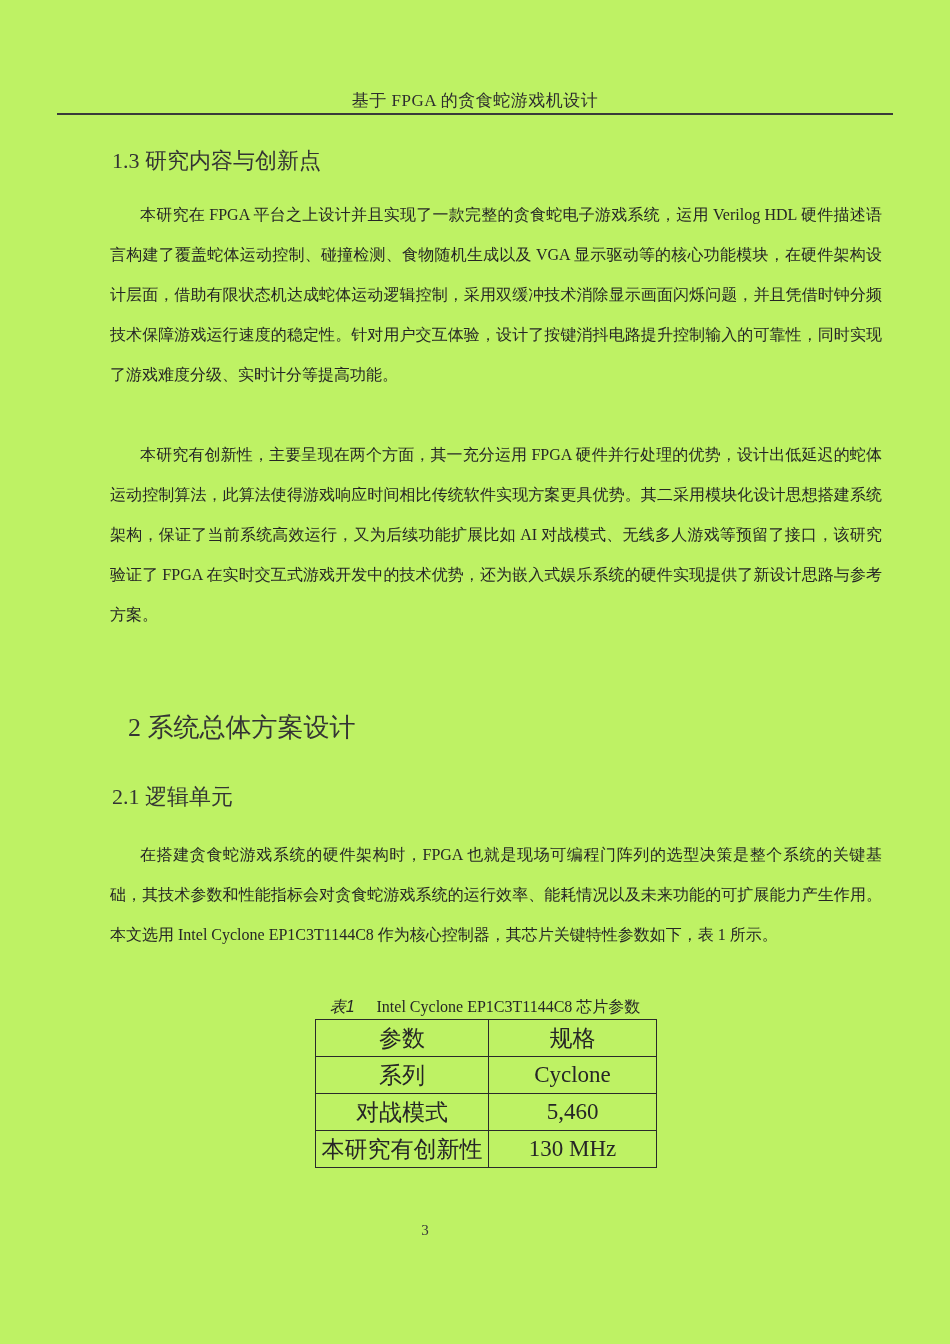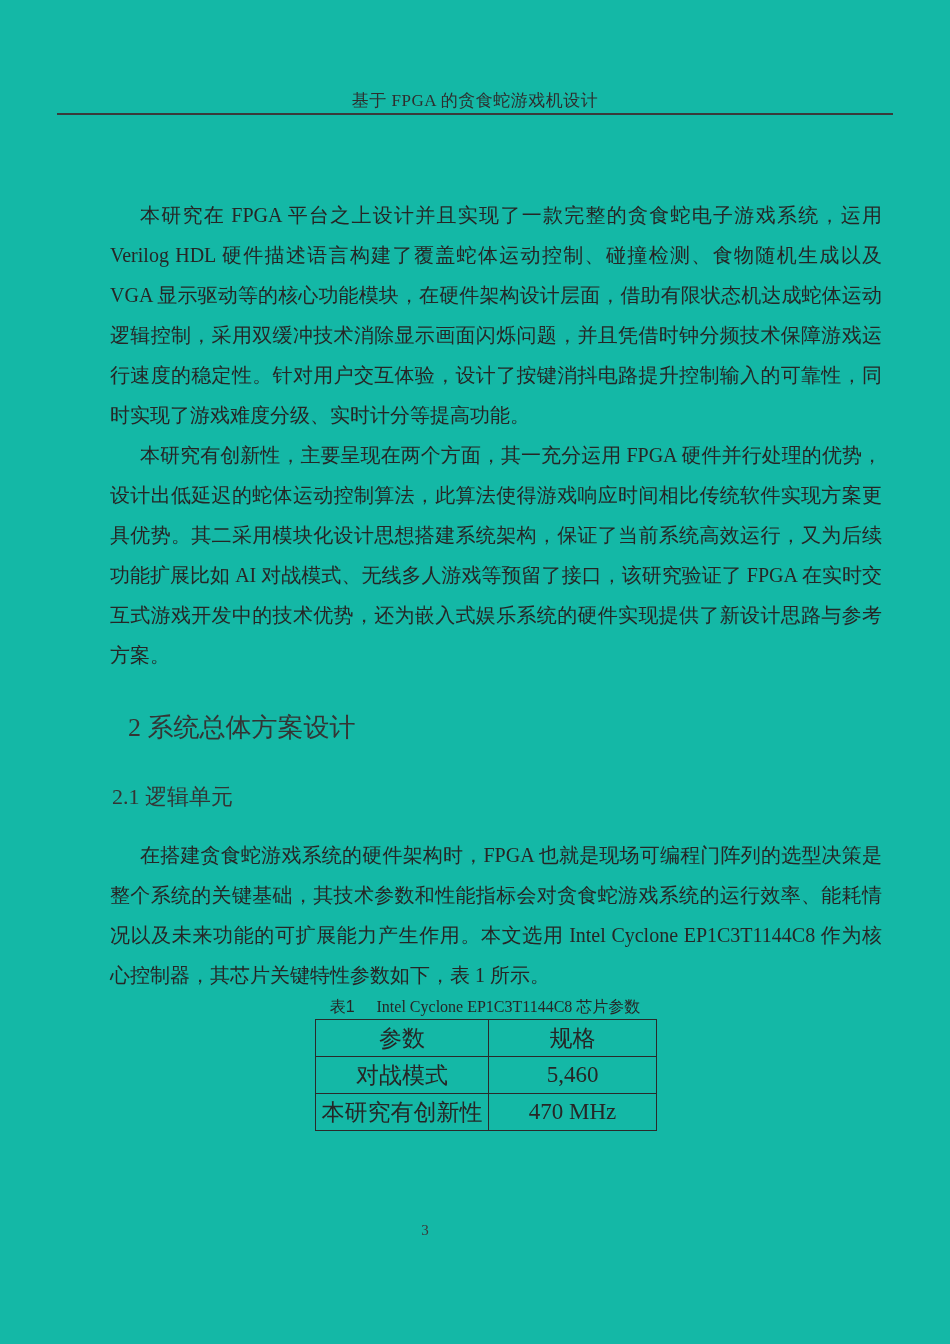--- a/index.html
+++ b/index.html
@@ -2,21 +2,21 @@
 <html><head>
 <meta charset="utf-8">
 <style>
   * { margin: 0; padding: 0; box-sizing: border-box; }
   html, body { background: #ffffff; }
   .page {
     position: relative;
     width: 950px;
     height: 1344px;
     margin: 0 auto;
-    background: #14b8a6;
+    background: #bef264;
     font-family: "Liberation Serif", "DejaVu Serif", serif;
     color: #222222;
     overflow: hidden;
   }
   .header-title {
     position: absolute;
     top: 91px;
     left: 57px;
     width: 836px;
     text-align: center;
@@ -51,21 +51,21 @@
   }
   .h-num { font-family: "Liberation Serif", "DejaVu Serif", serif; }
   .h-cn  { font-family: "Liberation Sans", "DejaVu Sans", sans-serif; font-weight: 500; }
   .h13 { top: 147px; }
   .h2s { top: 711px; margin-left: 16px; }
   .h21 { top: 783px; }
   .para {
     position: absolute;
     left: 110px;
     width: 772px;
-    font-size: 20px;
+    font-size: 16px;
     line-height: 40px;
     text-align: justify;
     text-indent: 30px;
     color: #262626;
   }
   .p1 { top: 195px; }
   .p2 { top: 435px; }
   .p3 { top: 835px; }
   .table-caption {
     position: absolute;
@@ -73,20 +73,21 @@
     left: 280px;
     width: 410px;
     text-align: center;
     font-size: 16px;
     line-height: 21px;
     color: #262626;
   }
   .table-caption .cap-prefix {
     font-family: "Liberation Sans", "DejaVu Sans", sans-serif;
     margin-right: 22px;
+    font-style: italic;
   }
   table.spec-table {
     position: absolute;
     top: 1019px;
     left: 315px;
     width: 341px;
     border-collapse: collapse;
     table-layout: fixed;
     font-size: 23px;
     color: #262626;
@@ -112,20 +113,23 @@
   }
 </style>
 </head>
 <body>
 
 <div class="page">
 
   <div class="header-title">基于 FPGA 的贪食蛇游戏机设计</div>
   <div class="header-rule"></div>
 
+  <div class="h-sub h13">
+    <span class="h-num">1.3</span><span> </span><span class="h-cn">研究内容与创新点</span>
+  </div>
 
   <div class="para p1">本研究在 FPGA 平台之上设计并且实现了一款完整的贪食蛇电子游戏系统，运用 Verilog HDL 硬件描述语言构建了覆盖蛇体运动控制、碰撞检测、食物随机生成以及 VGA 显示驱动等的核心功能模块，在硬件架构设计层面，借助有限状态机达成蛇体运动逻辑控制，采用双缓冲技术消除显示画面闪烁问题，并且凭借时钟分频技术保障游戏运行速度的稳定性。针对用户交互体验，设计了按键消抖电路提升控制输入的可靠性，同时实现了游戏难度分级、实时计分等提高功能。</div>
 
   <div class="para p2">本研究有创新性，主要呈现在两个方面，其一充分运用 FPGA 硬件并行处理的优势，设计出低延迟的蛇体运动控制算法，此算法使得游戏响应时间相比传统软件实现方案更具优势。其二采用模块化设计思想搭建系统架构，保证了当前系统高效运行，又为后续功能扩展比如 AI 对战模式、无线多人游戏等预留了接口，该研究验证了 FPGA 在实时交互式游戏开发中的技术优势，还为嵌入式娱乐系统的硬件实现提供了新设计思路与参考方案。</div>
 
   <div class="h-main h2s">
     <span class="h-num">2</span><span> </span><span class="h-cn">系统总体方案设计</span>
   </div>
 
   <div class="h-sub h21">
@@ -142,25 +146,29 @@
     <colgroup>
         <col class="c1">
         <col class="c2">
       </colgroup>
     <tbody>
       <tr>
         <th>参数</th>
         <th>规格</th>
       </tr>
       <tr>
+        <td>系列</td>
+        <td>Cyclone</td>
+      </tr>
+      <tr>
         <td>对战模式</td>
         <td>5,460</td>
       </tr>
       <tr>
         <td>本研究有创新性</td>
-        <td>470 MHz</td>
+        <td>130 MHz</td>
       </tr>
     </tbody>
   </table>
 
   <div class="page-number">3</div>
 
 </div>
 
 </body></html>

